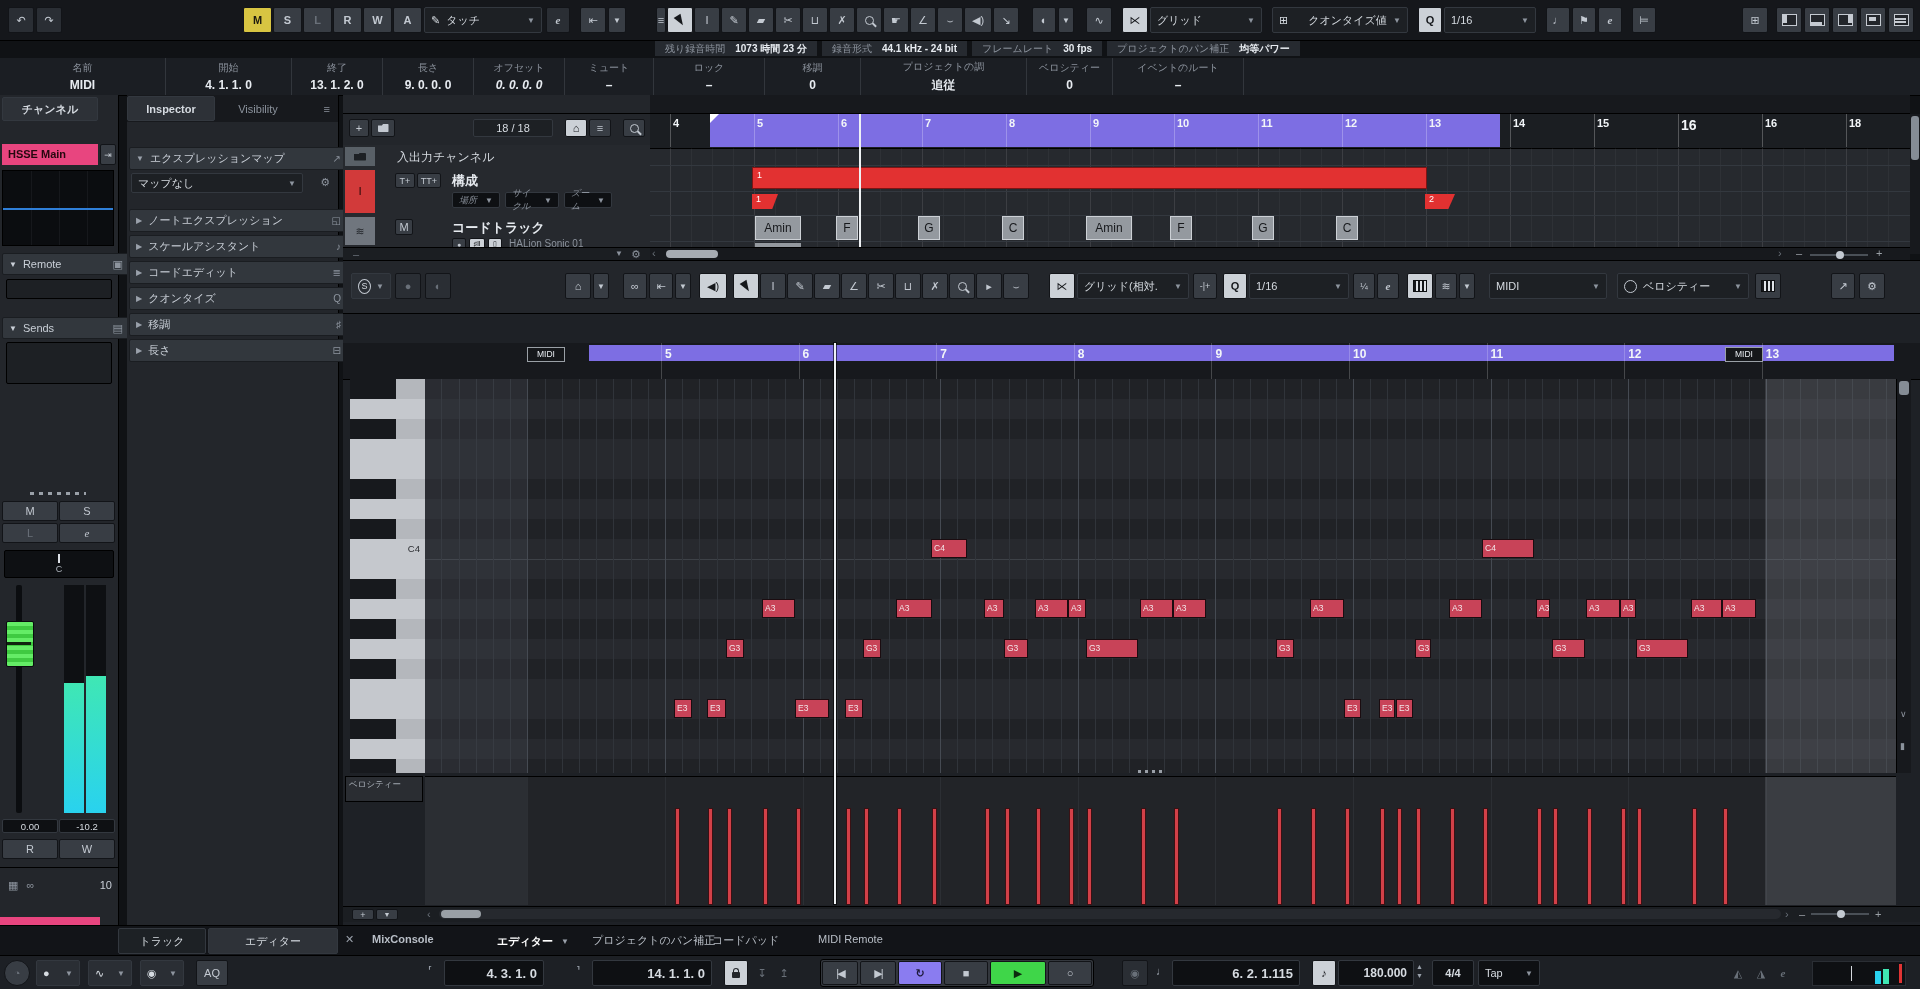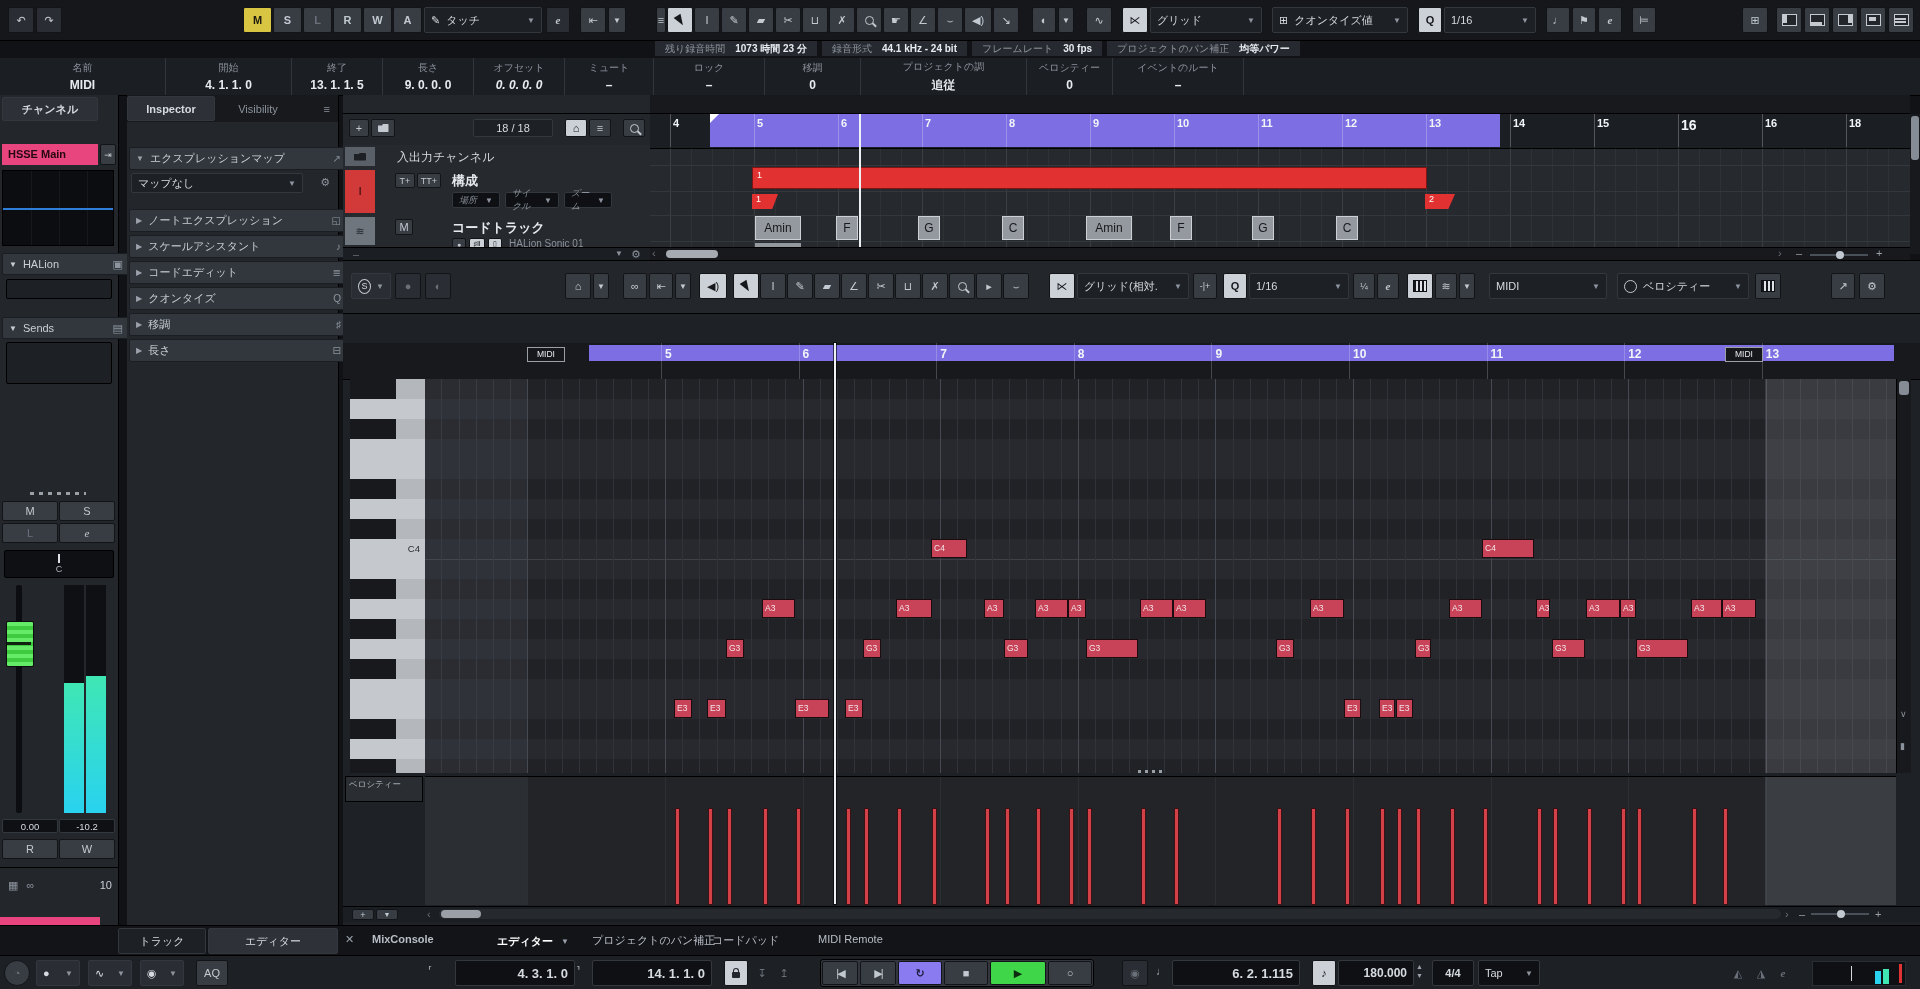--- a/index.html
+++ b/index.html
@@ -79,21 +79,21 @@
   <div class="abs btn" style="left:1032px;top:7px;width:24px;height:26px">◐</div>
   <div class="abs btn" style="left:1058px;top:7px;width:16px;height:26px;font-size:8px">▼</div>
   <div class="abs btn" style="left:1086px;top:7px;width:26px;height:26px">∿</div>
   <div class="abs btn on" style="left:1122px;top:7px;width:26px;height:26px">⋉</div>
   <div class="abs tbx" style="left:1150px;top:7px;width:112px;height:26px;background:#1d2024">
     <span>グリッド</span>
     <span class="car">▼</span>
   </div>
   <div class="abs tbx" style="left:1272px;top:7px;width:136px;height:26px;background:#1d2024">
     <span class="ic">⊞</span>
-    <span style="margin-left:6px">クオンタイズ値</span>
+    <span style="margin-left:20px">クオンタイズ値</span>
     <span class="car">▼</span>
   </div>
   <div class="abs btn on" style="left:1418px;top:7px;width:24px;height:26px;font-weight:bold">Q</div>
   <div class="abs tbx" style="left:1444px;top:7px;width:92px;height:26px;background:#1d2024">
     <span>1/16</span>
     <span class="car">▼</span>
   </div>
   <div class="abs btn" style="left:1546px;top:7px;width:24px;height:26px">♩</div>
   <div class="abs btn" style="left:1572px;top:7px;width:24px;height:26px">⚑</div>
   <div class="abs btn" style="left:1598px;top:7px;width:24px;height:26px;font-family:'Liberation Serif',serif;font-style:italic;font-weight:bold">e</div>
@@ -152,21 +152,21 @@
     <div style="width: 165px; border-right: 1px solid rgb(50, 54, 60); display: flex; flex-direction: column; align-items: center; justify-content: center; gap: 3px;">
       <span class="lbl" style="font-size: 10px;">名前</span>
       <span style="font-size: 12px; font-weight: bold; color: rgb(232, 236, 241); min-height: 12px;">MIDI</span>
     </div>
     <div style="width: 125px; border-right: 1px solid rgb(50, 54, 60); display: flex; flex-direction: column; align-items: center; justify-content: center; gap: 3px;">
       <span class="lbl" style="font-size: 10px;">開始</span>
       <span style="font-size: 12px; font-weight: bold; color: rgb(232, 236, 241); min-height: 12px;">4. 1. 1. 0</span>
     </div>
     <div style="width: 90px; border-right: 1px solid rgb(50, 54, 60); display: flex; flex-direction: column; align-items: center; justify-content: center; gap: 3px;">
       <span class="lbl" style="font-size: 10px;">終了</span>
-      <span style="font-size: 12px; font-weight: bold; color: rgb(232, 236, 241); min-height: 12px;">13. 1. 1. 5</span>
+      <span style="font-size: 12px; font-weight: bold; color: rgb(232, 236, 241); min-height: 12px;">13. 1. 2. 0</span>
     </div>
     <div style="width: 90px; border-right: 1px solid rgb(50, 54, 60); display: flex; flex-direction: column; align-items: center; justify-content: center; gap: 3px;">
       <span class="lbl" style="font-size: 10px;">長さ</span>
       <span style="font-size: 12px; font-weight: bold; color: rgb(232, 236, 241); min-height: 12px;">9. 0. 0. 0</span>
     </div>
     <div style="width: 90px; border-right: 1px solid rgb(50, 54, 60); display: flex; flex-direction: column; align-items: center; justify-content: center; gap: 3px;">
       <span class="lbl" style="font-size: 10px;">オフセット</span>
       <span style="font-size: 12px; font-weight: bold; color: rgb(232, 236, 241); min-height: 12px; font-style: italic;">0. 0. 0. 0</span>
     </div>
     <div style="width: 88px; border-right: 1px solid rgb(50, 54, 60); display: flex; flex-direction: column; align-items: center; justify-content: center; gap: 3px;">
@@ -204,21 +204,21 @@
   </div>
   <div class="abs btn" style="left:100px;top:49px;width:16px;height:21px;font-size:9px">⇥</div>
   <div class="abs" style="left:2px;top:75px;width:112px;height:76px;background:#0b0d10;border:1px solid #000;box-sizing:border-box">
     <div class="abs" style="left:28px;top:0;width:1px;height:74px;background:#16181c"></div>
     <div class="abs" style="left:56px;top:0;width:1px;height:74px;background:#16181c"></div>
     <div class="abs" style="left:84px;top:0;width:1px;height:74px;background:#16181c"></div>
     <div class="abs" style="left:0;top:37px;width:110px;height:2px;background:#2f7fd8"></div>
   </div>
   <div class="abs hsec" style="left:2px;top:158px;width:114px;height:20px">
     <span style="font-size:8px">▼</span>
-    <span>HALion</span>
+    <span>Remote</span>
     <span style="margin-left:auto;color:#8d949e">▣</span>
   </div>
   <div class="abs" style="left:6px;top:184px;width:104px;height:18px;background:#1d2024;border:1px solid #000;border-radius:2px"></div>
   <div class="abs hsec" style="left:2px;top:222px;width:114px;height:20px">
     <span style="font-size:8px">▼</span>
     <span>Sends</span>
     <span style="margin-left:auto;color:#8d949e">▤</span>
   </div>
   <div class="abs" style="left:6px;top:247px;width:104px;height:40px;background:#1d2024;border:1px solid #000;border-radius:2px"></div>
   <div class="abs" style="left:30px;top:397px;width:56px;height:3px;background:repeating-linear-gradient(90deg,#9aa0a8 0 4px,transparent 4px 9px)"></div>
@@ -844,21 +844,21 @@
       <span>∿</span>
       <span class="car">▼</span>
     </div>
   <div class="abs tbx" style="left:140px;top:4px;width:44px;height:26px;background:#2a2e34">
       <span>◉</span>
       <span class="car">▼</span>
     </div>
   <div class="abs btn" style="left:196px;top:4px;width:32px;height:26px">AQ</div>
 
   <div class="abs" style="left:428px;top:8px;color:#9aa1ab">⸢</div>
-  <div class="abs tbx" style="left:455px;top:4px;width:120px;height:26px;justify-content:flex-end;font-size:13px;font-weight:bold">4. 3. 1. 0</div>
+  <div class="abs tbx" style="left:444px;top:4px;width:100px;height:26px;justify-content:flex-end;font-size:13px;font-weight:bold">4. 3. 1. 0</div>
   <div class="abs" style="left:576px;top:8px;color:#9aa1ab">⸣</div>
   <div class="abs tbx" style="left:592px;top:4px;width:120px;height:26px;justify-content:flex-end;font-size:13px;font-weight:bold">14. 1. 1. 0</div>
   <div class="abs btn on" style="left:724px;top:4px;width:24px;height:26px">
       <span class="lockic"></span>
     </div>
   <div class="abs btn dim" style="left:752px;top:4px;width:20px;height:26px;background:transparent;border:none">↧</div>
   <div class="abs btn dim" style="left:774px;top:4px;width:20px;height:26px;background:transparent;border:none">↥</div>
 
   <div class="abs flexr" style="left:820px;top:3px;gap:2px;background:#33373d;border:1px solid #000;border-radius:3px;padding:1px">
     <span class="btn" style="width:36px;height:24px;letter-spacing:-2px">|◀</span>

